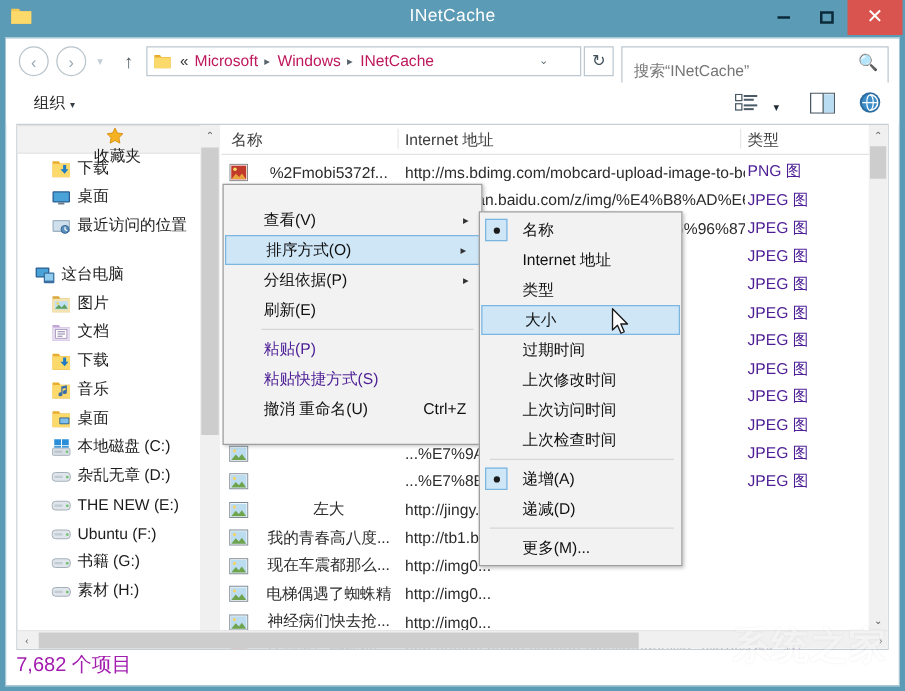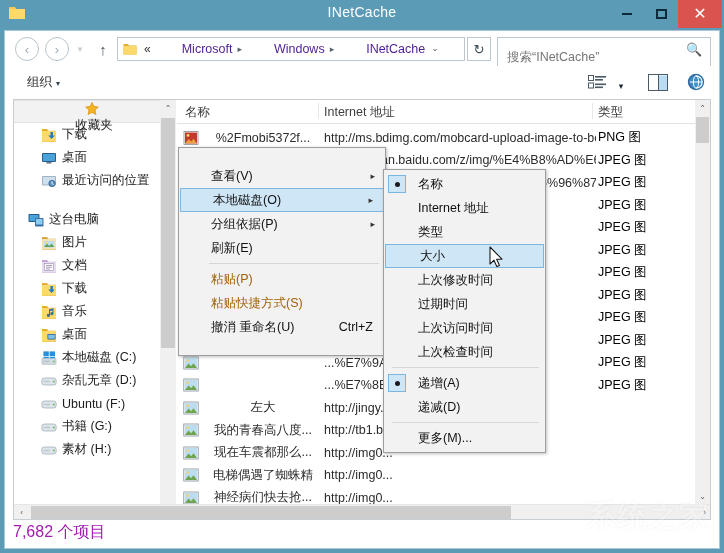--- a/index.html
+++ b/index.html
@@ -68,23 +68,22 @@
   #nav-up { left: 88px; top: 6px; width: 20px; height: 24px; border: none;
     color: #4e5b64; font-size: 15px; }
 
   #addressbar {
     position: absolute; left: 112px; top: 6px; width: 348px; height: 24px;
     border: 1px solid #bcc7cf; background: #ffffff;
     display: flex; align-items: center;
   }
   #addr-folder { width: 14px; height: 12px; margin-left: 5px; margin-right: 4px; }
   .crumb {
-    font-size: 12.5px; color: #4c1d95; padding: 0 2px;
+    font-size: 12.5px; color: #be185d; padding: 0 2px;
     white-space: nowrap;
-    margin-left: 26px;
   }
   .crumb-sep { color: #58636b; font-size: 9px; padding: 0 4px 0 3px; }
   .crumb-dbl { color: #333; font-size: 12px; padding: 0 3px; }
   #addr-dropdown {
     position: absolute; right: 22px; top: 5px; width: 14px;
     text-align: center; color: #5a6870; font-size: 9px;
   }
   #addr-refresh {
     position: absolute; left: 462px; top: 6px; width: 24px; height: 24px;
     border: 1px solid #bcc7cf; background: #fff;
@@ -184,21 +183,21 @@
   .colsep { position:absolute; top:3px; width:1px; height:16px; background:#e8e8e8;}
 
   .frow {
     position: absolute; left: 0; width: 520px; height: 23px;
     display: flex; align-items: center;
     font-size: 12.5px; color: #2b2b2b; white-space: nowrap;
   }
   .frow .fi { width: 16px; height: 16px; margin-left: 6px; margin-right: 5px; flex: 0 0 16px; }
   .frow .fname { width: 118px; overflow: hidden; text-align: center; }
   .frow .furl  { position: absolute; left: 147px; width: 272px; overflow: hidden; color: #2b2b2b; }
-  .frow .ftype { position: absolute; left: 421px; color: #000000; }
+  .frow .ftype { position: absolute; left: 421px; color: #4c1d95; }
 
   
   #listvscroll {
     position: absolute; right: 0; top: 0; width: 15px; height: 404px;
     background: #f0f0f0;
   }
   #listvscroll .arrow {
     position: absolute; left: 0; width: 15px; height: 16px;
     display: flex; align-items: center; justify-content: center;
     color: #5a5a5a; font-size: 8px;
@@ -233,21 +232,21 @@
     background: #f2f2f2; border: 1px solid #9e9e9e;
     padding: 16px 0; box-shadow: 1px 1px 3px rgba(0,0,0,.25);
     z-index: 40;
   }
   .mi {
     position: relative; height: 24px; display: flex; align-items: center;
     font-size: 12.5px; color: #111; padding-left: 32px;
     white-space: nowrap;
   }
   .mi.hl { background: #cfe6f7; border: 1px solid #7bb6e0; margin: 0 1px; height: 24px; }
-  .mi.disabled { color: #a16207; }
+  .mi.disabled { color: #4c1d95; }
   .mi .sub-arrow { position: absolute; right: 10px; font-size: 9px; color: #333; }
   .mi .accel { position: absolute; right: 12px; font-size: 12.5px; color: #111; }
   .msep { height: 1px; background: #d6d6d6; margin: 3px 6px 3px 30px; }
 
   
   #submenu {
     position: absolute; left: 383px; top: 169px; width: 163px;
     background: #f2f2f2; border: 1px solid #9e9e9e;
     padding: 2px 0; box-shadow: 1px 1px 3px rgba(0,0,0,.25);
     z-index: 50;
@@ -480,20 +479,28 @@
               <circle cx="12.8" cy="8.6" r="1.1" fill="#6fc36f"></circle>
             </svg>
             <span>杂乱无章 (D:)</span>
           </div>
           <div class="navrow lvl1">
             <svg viewBox="0 0 16 16" width="16" height="16" class="ni">
               <rect x="0.8" y="5" width="14.4" height="7" rx="2.6" fill="#dfe5ea" stroke="#9aa7b1" stroke-width="0.7"></rect>
               <rect x="2.6" y="7.6" width="6.4" height="1.8" fill="#c1cbd3"></rect>
               <circle cx="12.8" cy="8.6" r="1.1" fill="#6fc36f"></circle>
             </svg>
+            <span>THE NEW (E:)</span>
+          </div>
+          <div class="navrow lvl1">
+            <svg viewBox="0 0 16 16" width="16" height="16" class="ni">
+              <rect x="0.8" y="5" width="14.4" height="7" rx="2.6" fill="#dfe5ea" stroke="#9aa7b1" stroke-width="0.7"></rect>
+              <rect x="2.6" y="7.6" width="6.4" height="1.8" fill="#c1cbd3"></rect>
+              <circle cx="12.8" cy="8.6" r="1.1" fill="#6fc36f"></circle>
+            </svg>
             <span>Ubuntu (F:)</span>
           </div>
           <div class="navrow lvl1">
             <svg viewBox="0 0 16 16" width="16" height="16" class="ni">
               <rect x="0.8" y="5" width="14.4" height="7" rx="2.6" fill="#dfe5ea" stroke="#9aa7b1" stroke-width="0.7"></rect>
               <rect x="2.6" y="7.6" width="6.4" height="1.8" fill="#c1cbd3"></rect>
               <circle cx="12.8" cy="8.6" r="1.1" fill="#6fc36f"></circle>
             </svg>
             <span>书籍 (G:)</span>
           </div>
@@ -740,21 +747,21 @@
       <span>7,682 个项目</span>
     </div>
   </div>
 
   <div id="ctxmenu">
       <div class="mi">
         <span>查看(V)</span>
         <span class="sub-arrow">▸</span>
       </div>
       <div class="mi hl">
-        <span>本地磁盘(O)</span>
+        <span>排序方式(O)</span>
         <span class="sub-arrow">▸</span>
       </div>
       <div class="mi">
         <span>分组依据(P)</span>
         <span class="sub-arrow">▸</span>
       </div>
       <div class="mi">
         <span>刷新(E)</span>
       </div>
       <div class="msep"></div>
@@ -780,24 +787,24 @@
       <div class="smi">
         <span>Internet 地址</span>
       </div>
       <div class="smi">
         <span>类型</span>
       </div>
       <div class="smi hl">
         <span>大小</span>
       </div>
       <div class="smi">
+        <span>过期时间</span>
+      </div>
+      <div class="smi">
         <span>上次修改时间</span>
-      </div>
-      <div class="smi">
-        <span>过期时间</span>
       </div>
       <div class="smi">
         <span>上次访问时间</span>
       </div>
       <div class="smi">
         <span>上次检查时间</span>
       </div>
       <div class="msep" style="margin-left: 8px;"></div>
       <div class="smi">
         <span class="radio">

